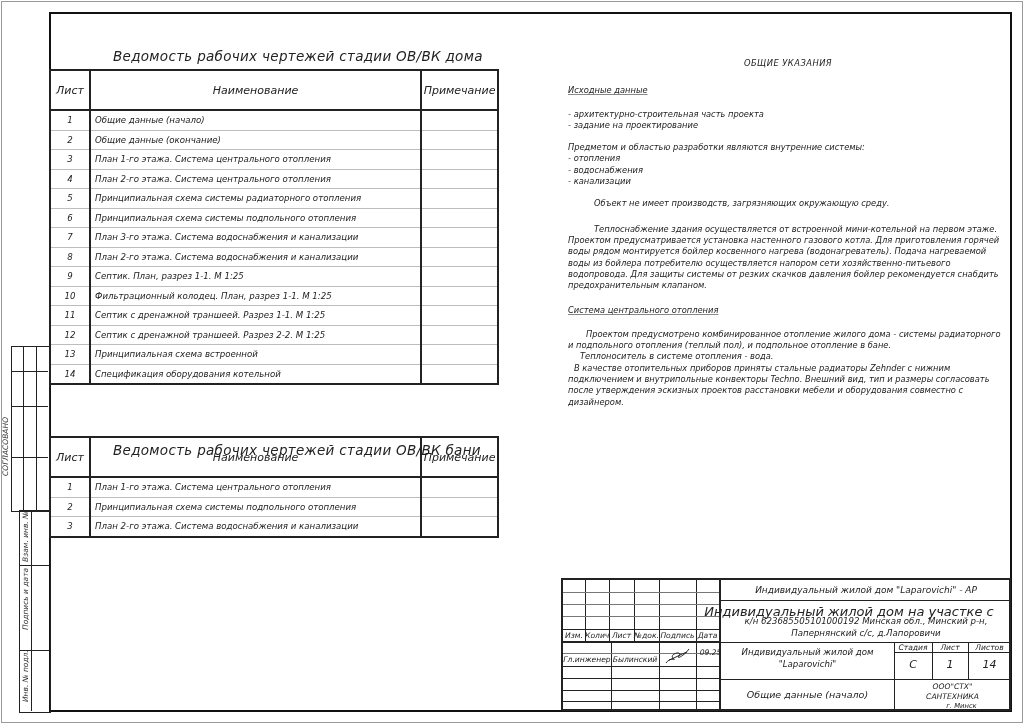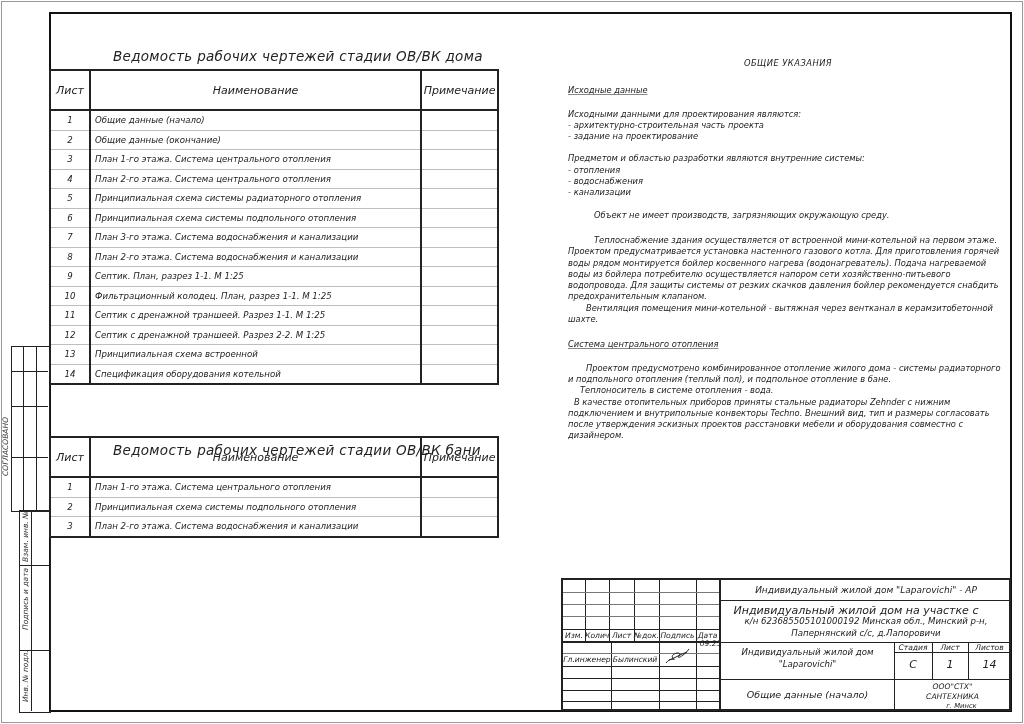--- a/index.html
+++ b/index.html
@@ -144,33 +144,31 @@
         <td class="n">3</td>
         <td>План 2-го этажа. Система водоснабжения и канализации</td>
         <td></td>
       </tr>
     </tbody>
 </table>
 
 <div class="notes">
   <div class="head">ОБЩИЕ УКАЗАНИЯ</div>
   <div class="sub">Исходные данные</div>
-  <p>Исходными данными для проектирования являются:</p>
   <p>-  архитектурно-строительная часть проекта</p>
   <p>-  задание на проектирование</p>
   <div class="gap"></div>
   <p>Предметом и областью разработки являются внутренние системы:</p>
   <p>-  отопления</p>
   <p>-  водоснабжения</p>
   <p>-  канализации</p>
   <div class="gap"></div>
   <p class="ind">Объект не имеет производств, загрязняющих окружающую среду.</p>
   <div class="gap" style="height:14px"></div>
   <p class="ind">Теплоснабжение здания осуществляется от встроенной мини-котельной на первом этаже. Проектом предусматривается установка настенного газового котла. Для приготовления горячей воды рядом монтируется бойлер косвенного нагрева (водонагреватель). Подача нагреваемой воды из бойлера потребителю осуществляется напором сети хозяйственно-питьевого водопровода. Для защиты системы от резких скачков давления бойлер рекомендуется снабдить предохранительным клапаном.</p>
-  <p class="ind2">Вентиляция помещения мини-котельной - вытяжная через вентканал в керамзитобетонной шахте.</p>
   <div class="gap" style="height:14px"></div>
   <div class="sub">Система центрального отопления</div>
   <p class="ind2">Проектом предусмотрено комбинированное отопление жилого дома - системы радиаторного и подпольного отопления (теплый пол), и подпольное отопление в бане.</p>
   <p class="ind" style="text-indent:12px">Теплоноситель в системе отопления  - вода.</p>
   <p style="text-indent:6px">В качестве отопительных приборов приняты стальные радиаторы Zehnder с нижним подключением и внутрипольные конвекторы Techno. Внешний вид, тип и размеры согласовать после утверждения эскизных проектов расстановки мебели и оборудования совместно с дизайнером.</p>
 </div>
 
 <div>
   <div class="stamp" style="left:11px;top:346px;width:37px;height:164px;border-width:1px;"></div>
   <div class="ln" style="left:23px;top:346px;width:1px;height:164px;"></div>
@@ -225,24 +223,24 @@
   <div class="cell" style="left:46px;top:51px;width:25px;">Лист</div>
   <div class="cell" style="left:71px;top:51px;width:25px;">№док.</div>
   <div class="cell" style="left:96px;top:51px;width:37px;">Подпись</div>
   <div class="cell" style="left:133px;top:51px;width:23px;">Дата</div>
 
   <div class="cell" style="left:0;top:75px;width:48px;">Гл.инженер</div>
   <div class="cell" style="left:48px;top:75px;width:48px;">Былинский</div>
   <svg class="abs" style="left:100px;top:66px;" width="30" height="20" viewBox="0 0 30 20">
     <path d="M3 17 C8 10, 14 16, 10 12 C6 8, 20 4, 16 10 C13 14, 22 9, 26 3 M6 14 C12 12, 18 8, 24 6" stroke="#222" stroke-width="1" fill="none"></path>
   </svg>
-  <div class="cell" style="left:133px;top:59px;width:29px;">09.25</div>
+  <div class="cell" style="left:133px;top:68px;width:29px;">09.25</div>
 
   <div class="cell" style="left:158px;top:5px;width:290px;font-size:9px;">Индивидуальный жилой дом "Laparovichi" - АР</div>
-  <div class="cell" style="left:148px;top:24px;width:290px;font-size:11px;">Индивидуальный жилой дом на участке с</div>
+  <div class="cell" style="left:141px;top:24px;width:290px;font-size:13px;">Индивидуальный жилой дом на участке с</div>
   <div class="cell" style="left:158px;top:36px;width:290px;font-size:8.6px;">к/н 623685505101000192 Минская обл., Минский р-н,</div>
   <div class="cell" style="left:158px;top:48px;width:290px;font-size:8.6px;">Папернянский с/с, д.Лапоровичи</div>
 
   <div class="cell" style="left:158px;top:67px;width:173px;font-size:8.6px;">Индивидуальный жилой дом</div>
   <div class="cell" style="left:158px;top:79px;width:173px;font-size:8.6px;">"Laparovichi"</div>
 
   <div class="cell" style="left:331px;top:63px;width:38px;">Стадия</div>
   <div class="cell" style="left:369px;top:63px;width:36px;">Лист</div>
   <div class="cell" style="left:405px;top:63px;width:43px;">Листов</div>
   <div class="cell" style="left:331px;top:78px;width:38px;font-size:11px;">С</div>

